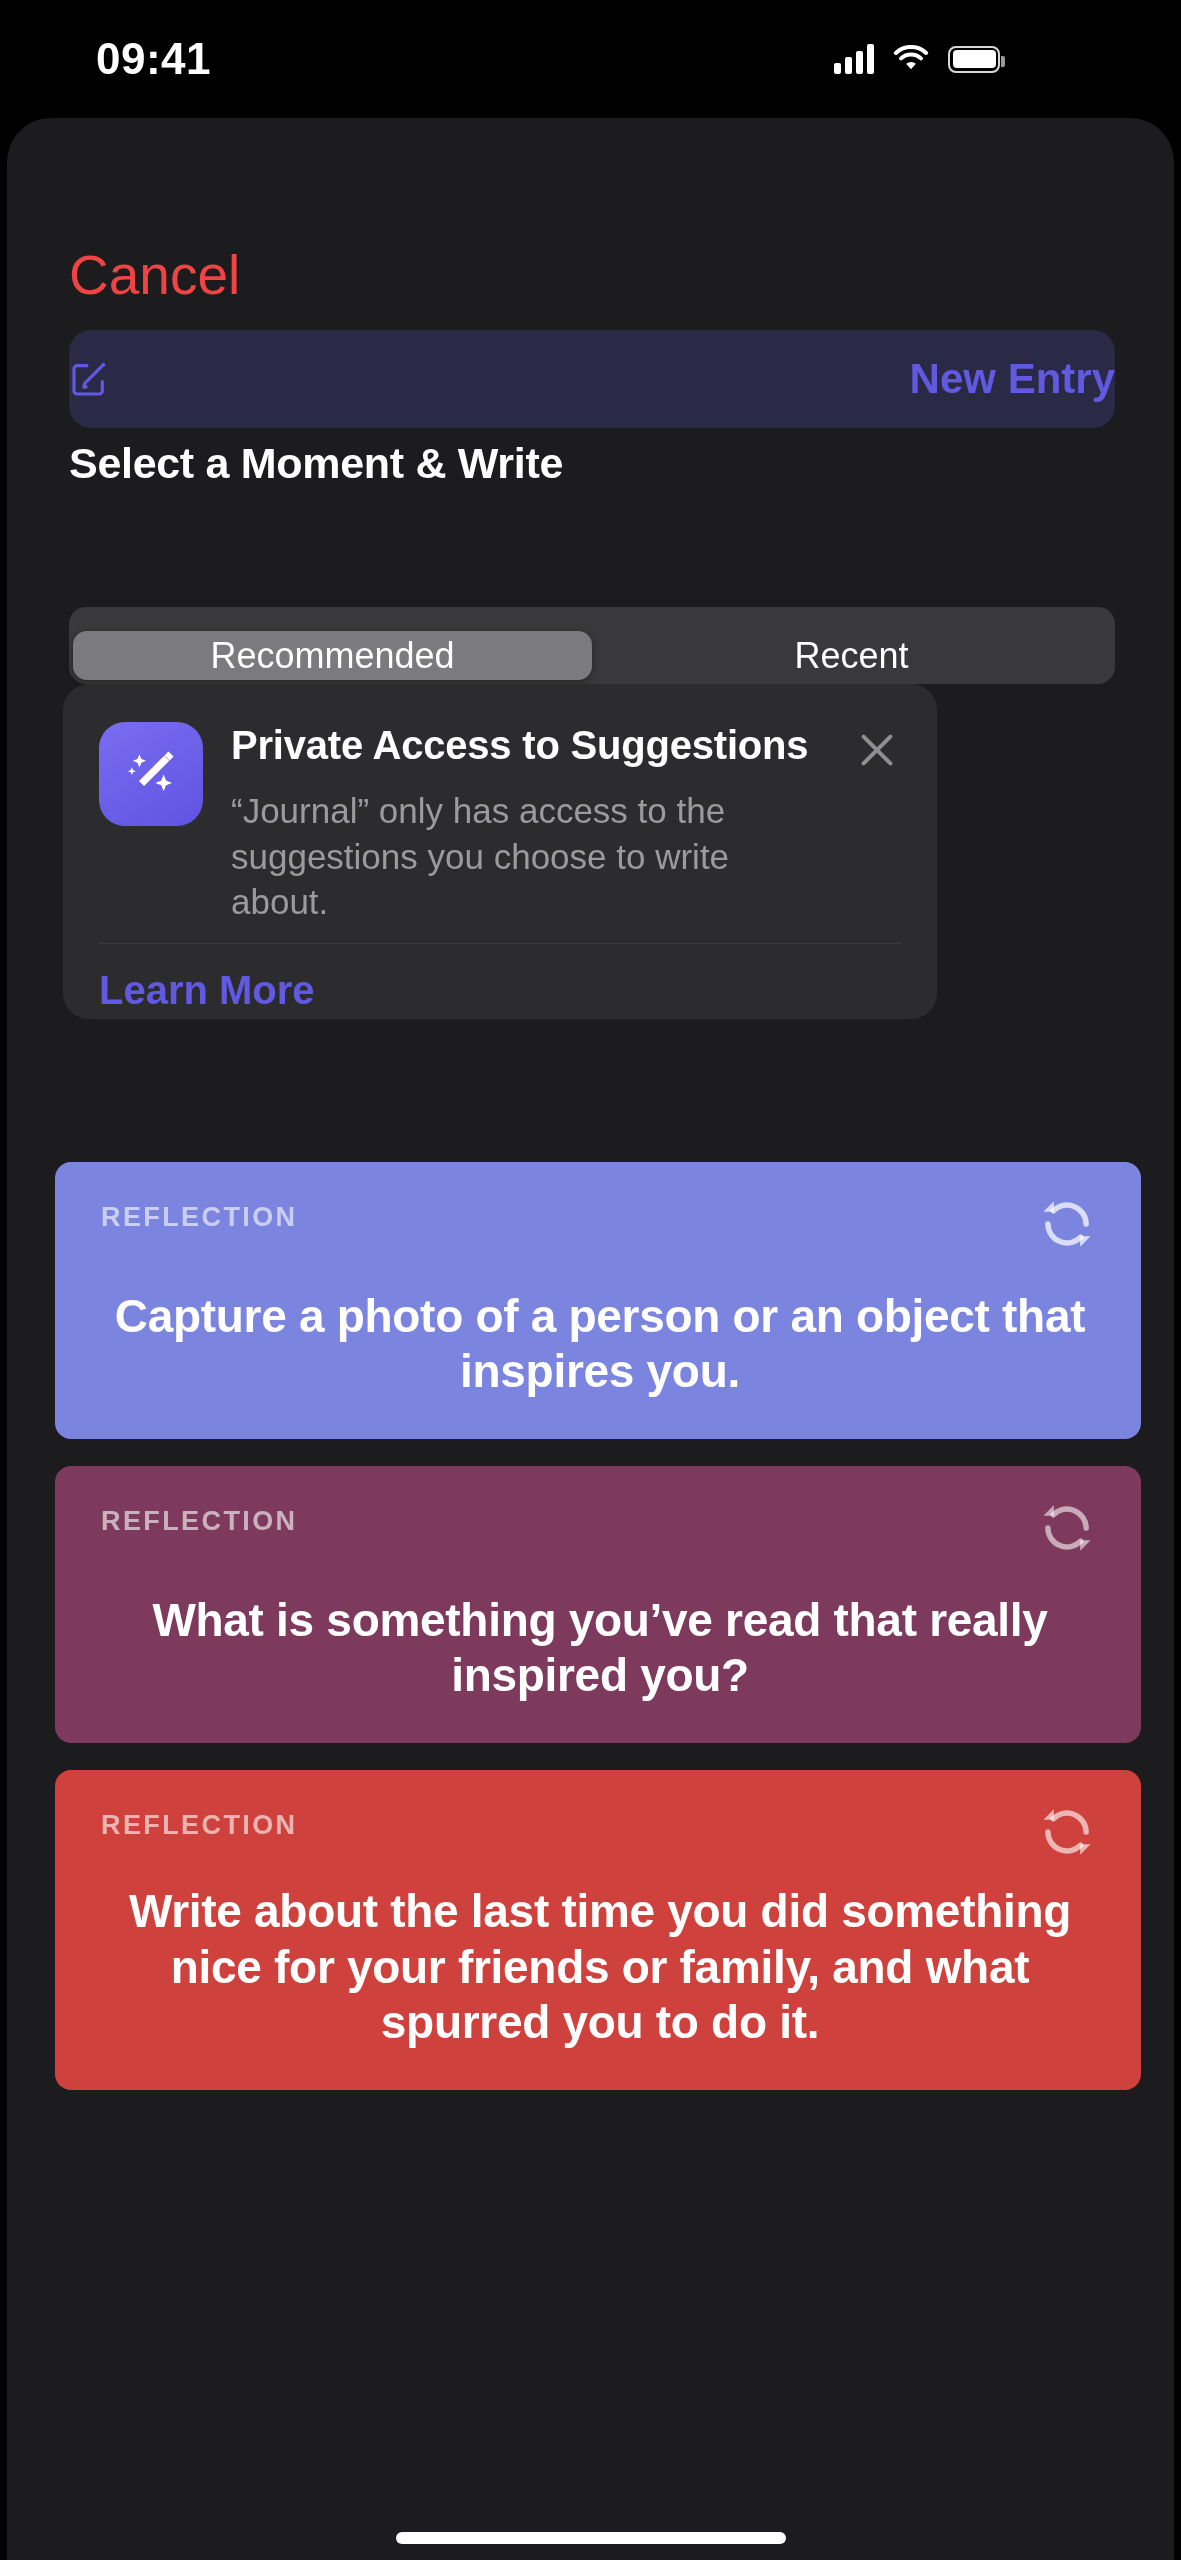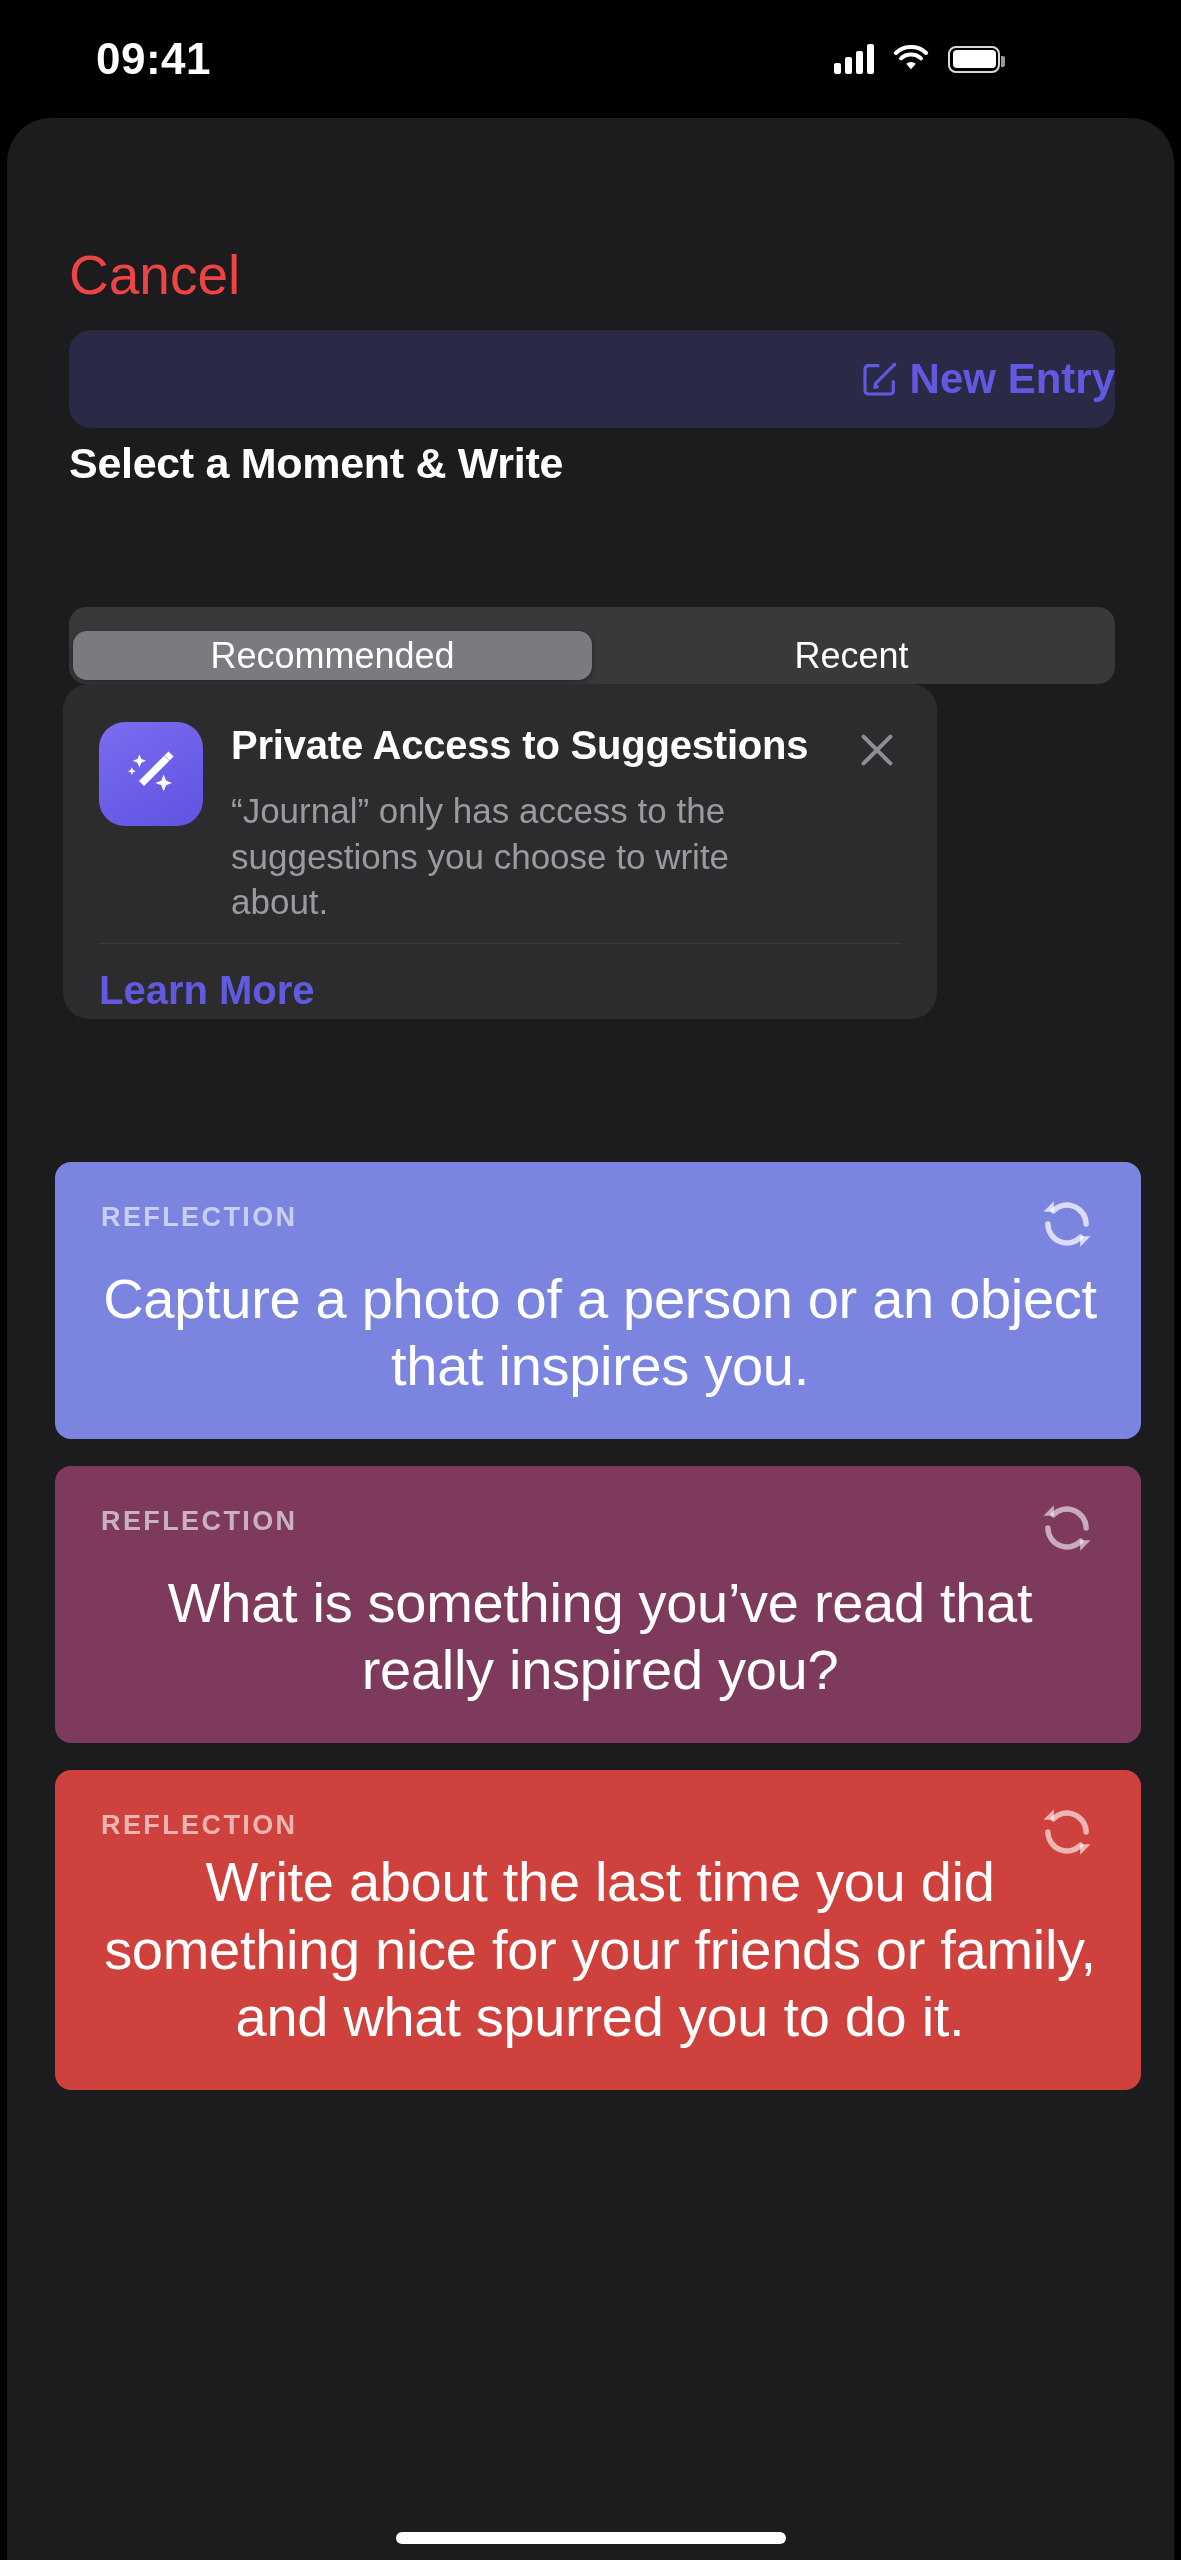--- a/index.html
+++ b/index.html
@@ -48,21 +48,21 @@
   .nav { position:absolute; top:125px; left:62px; }
   .cancel-btn {
     color:#ef4444; font-size:55px; background:none; border:none;
     font-family:"Liberation Sans", sans-serif; cursor:pointer; padding:0;
   }
 
   .new-entry-btn {
     position:absolute; top:212px; left:62px;
     width:1046px; height:98px;
     background:#2a2a47; border:none; border-radius:22px;
-    display:flex; align-items:center; justify-content:flex-end; gap:10px;
+    display:flex; align-items:center; justify-content:space-between; gap:10px;
     cursor:pointer;
   }
   .new-entry-btn .label { color:#6159e0; font-size:42px; font-weight:600; }
   .compose-ico { width:40px; height:40px; flex:0 0 auto; }
 
   .section-title {
     position:absolute; top:321px; left:62px;
     color:#fff; font-size:43px; font-weight:700; letter-spacing:-0.3px;
   }
 
@@ -120,21 +120,21 @@
     color:rgba(255,255,255,.60); font-size:27px;
     font-weight:700; letter-spacing:2.4px;
   }
   .refresh-btn {
     position:absolute; top:28px; right:40px;
     width:68px; height:68px; background:none; border:none; cursor:pointer;
     display:flex; align-items:center; justify-content:center;
   }
   .card .prompt {
     position:absolute; left:48px; right:44px; bottom:40px;
-    color:#fff; font-size:56px; font-weight:400; line-height:1.20; letter-spacing:-0.3px;
+    color:#fff; font-size:46px; font-weight:700; line-height:1.20; letter-spacing:-0.3px;
   }
 
   .home-indicator {
     position:absolute; bottom:16px; left:50%; transform:translateX(-50%);
     width:390px; height:12px; background:#fff; border-radius:6px;
   }
 </style>
 </head>
 <body>
 

